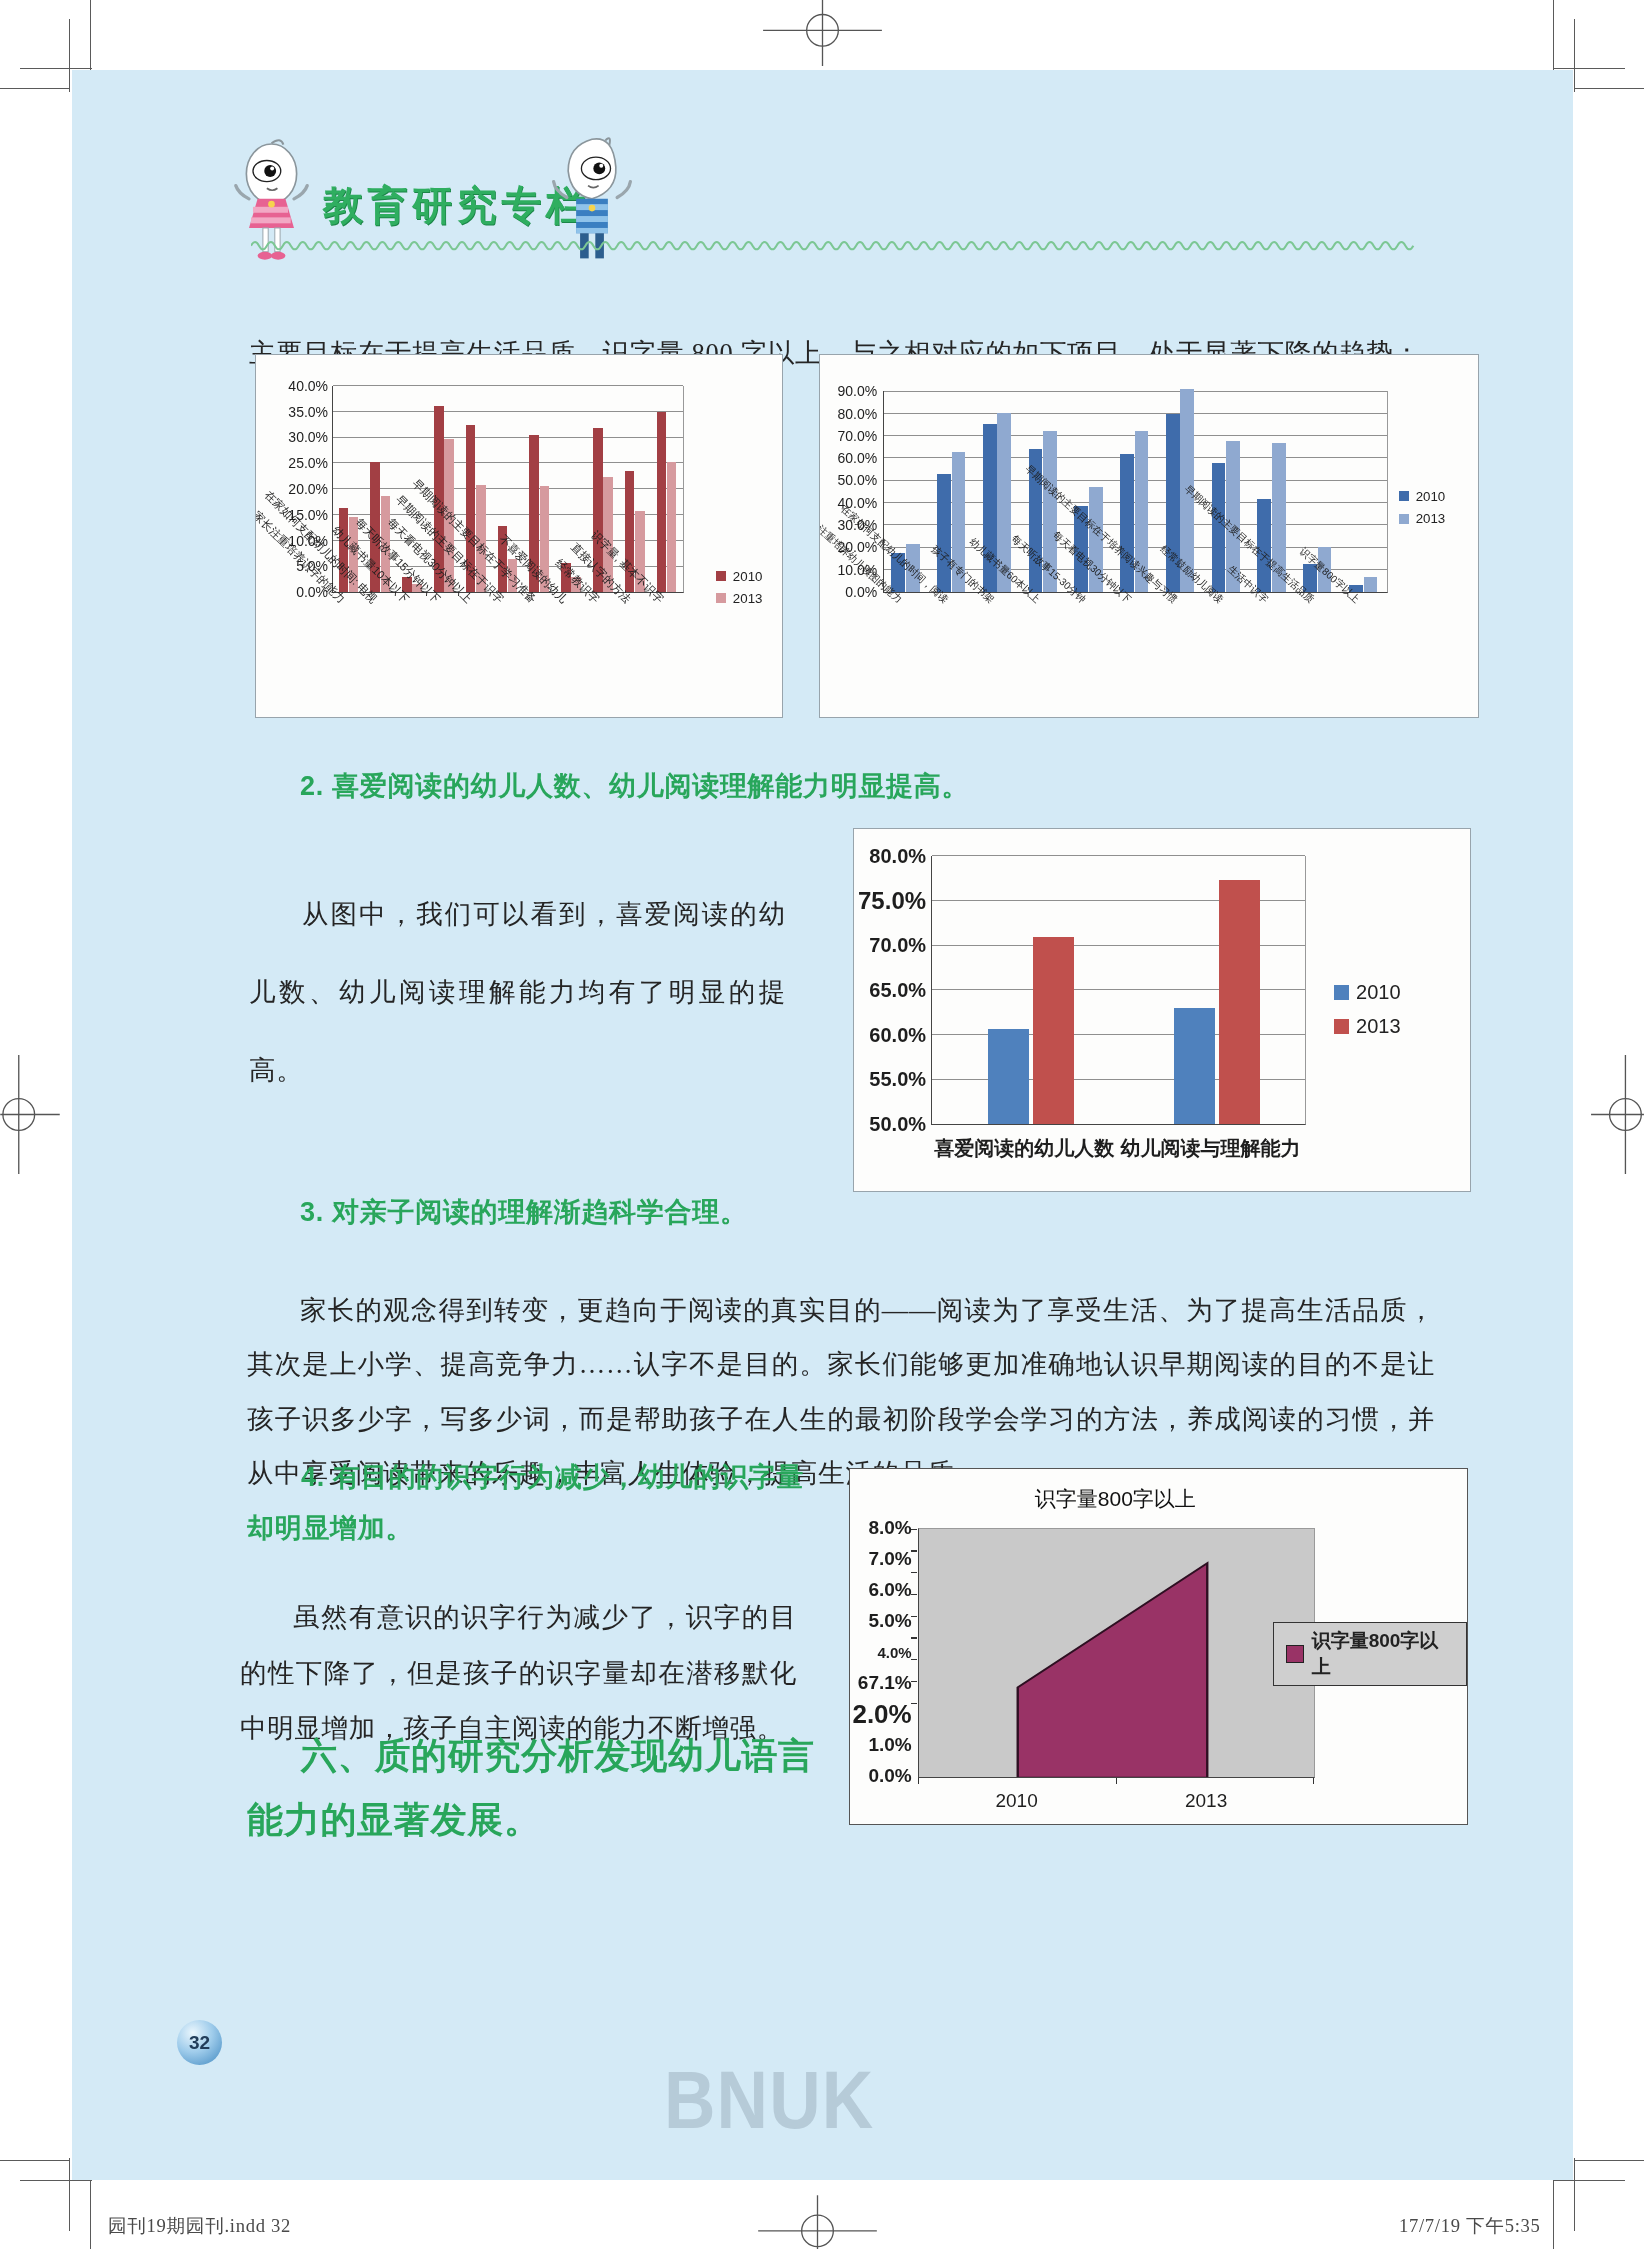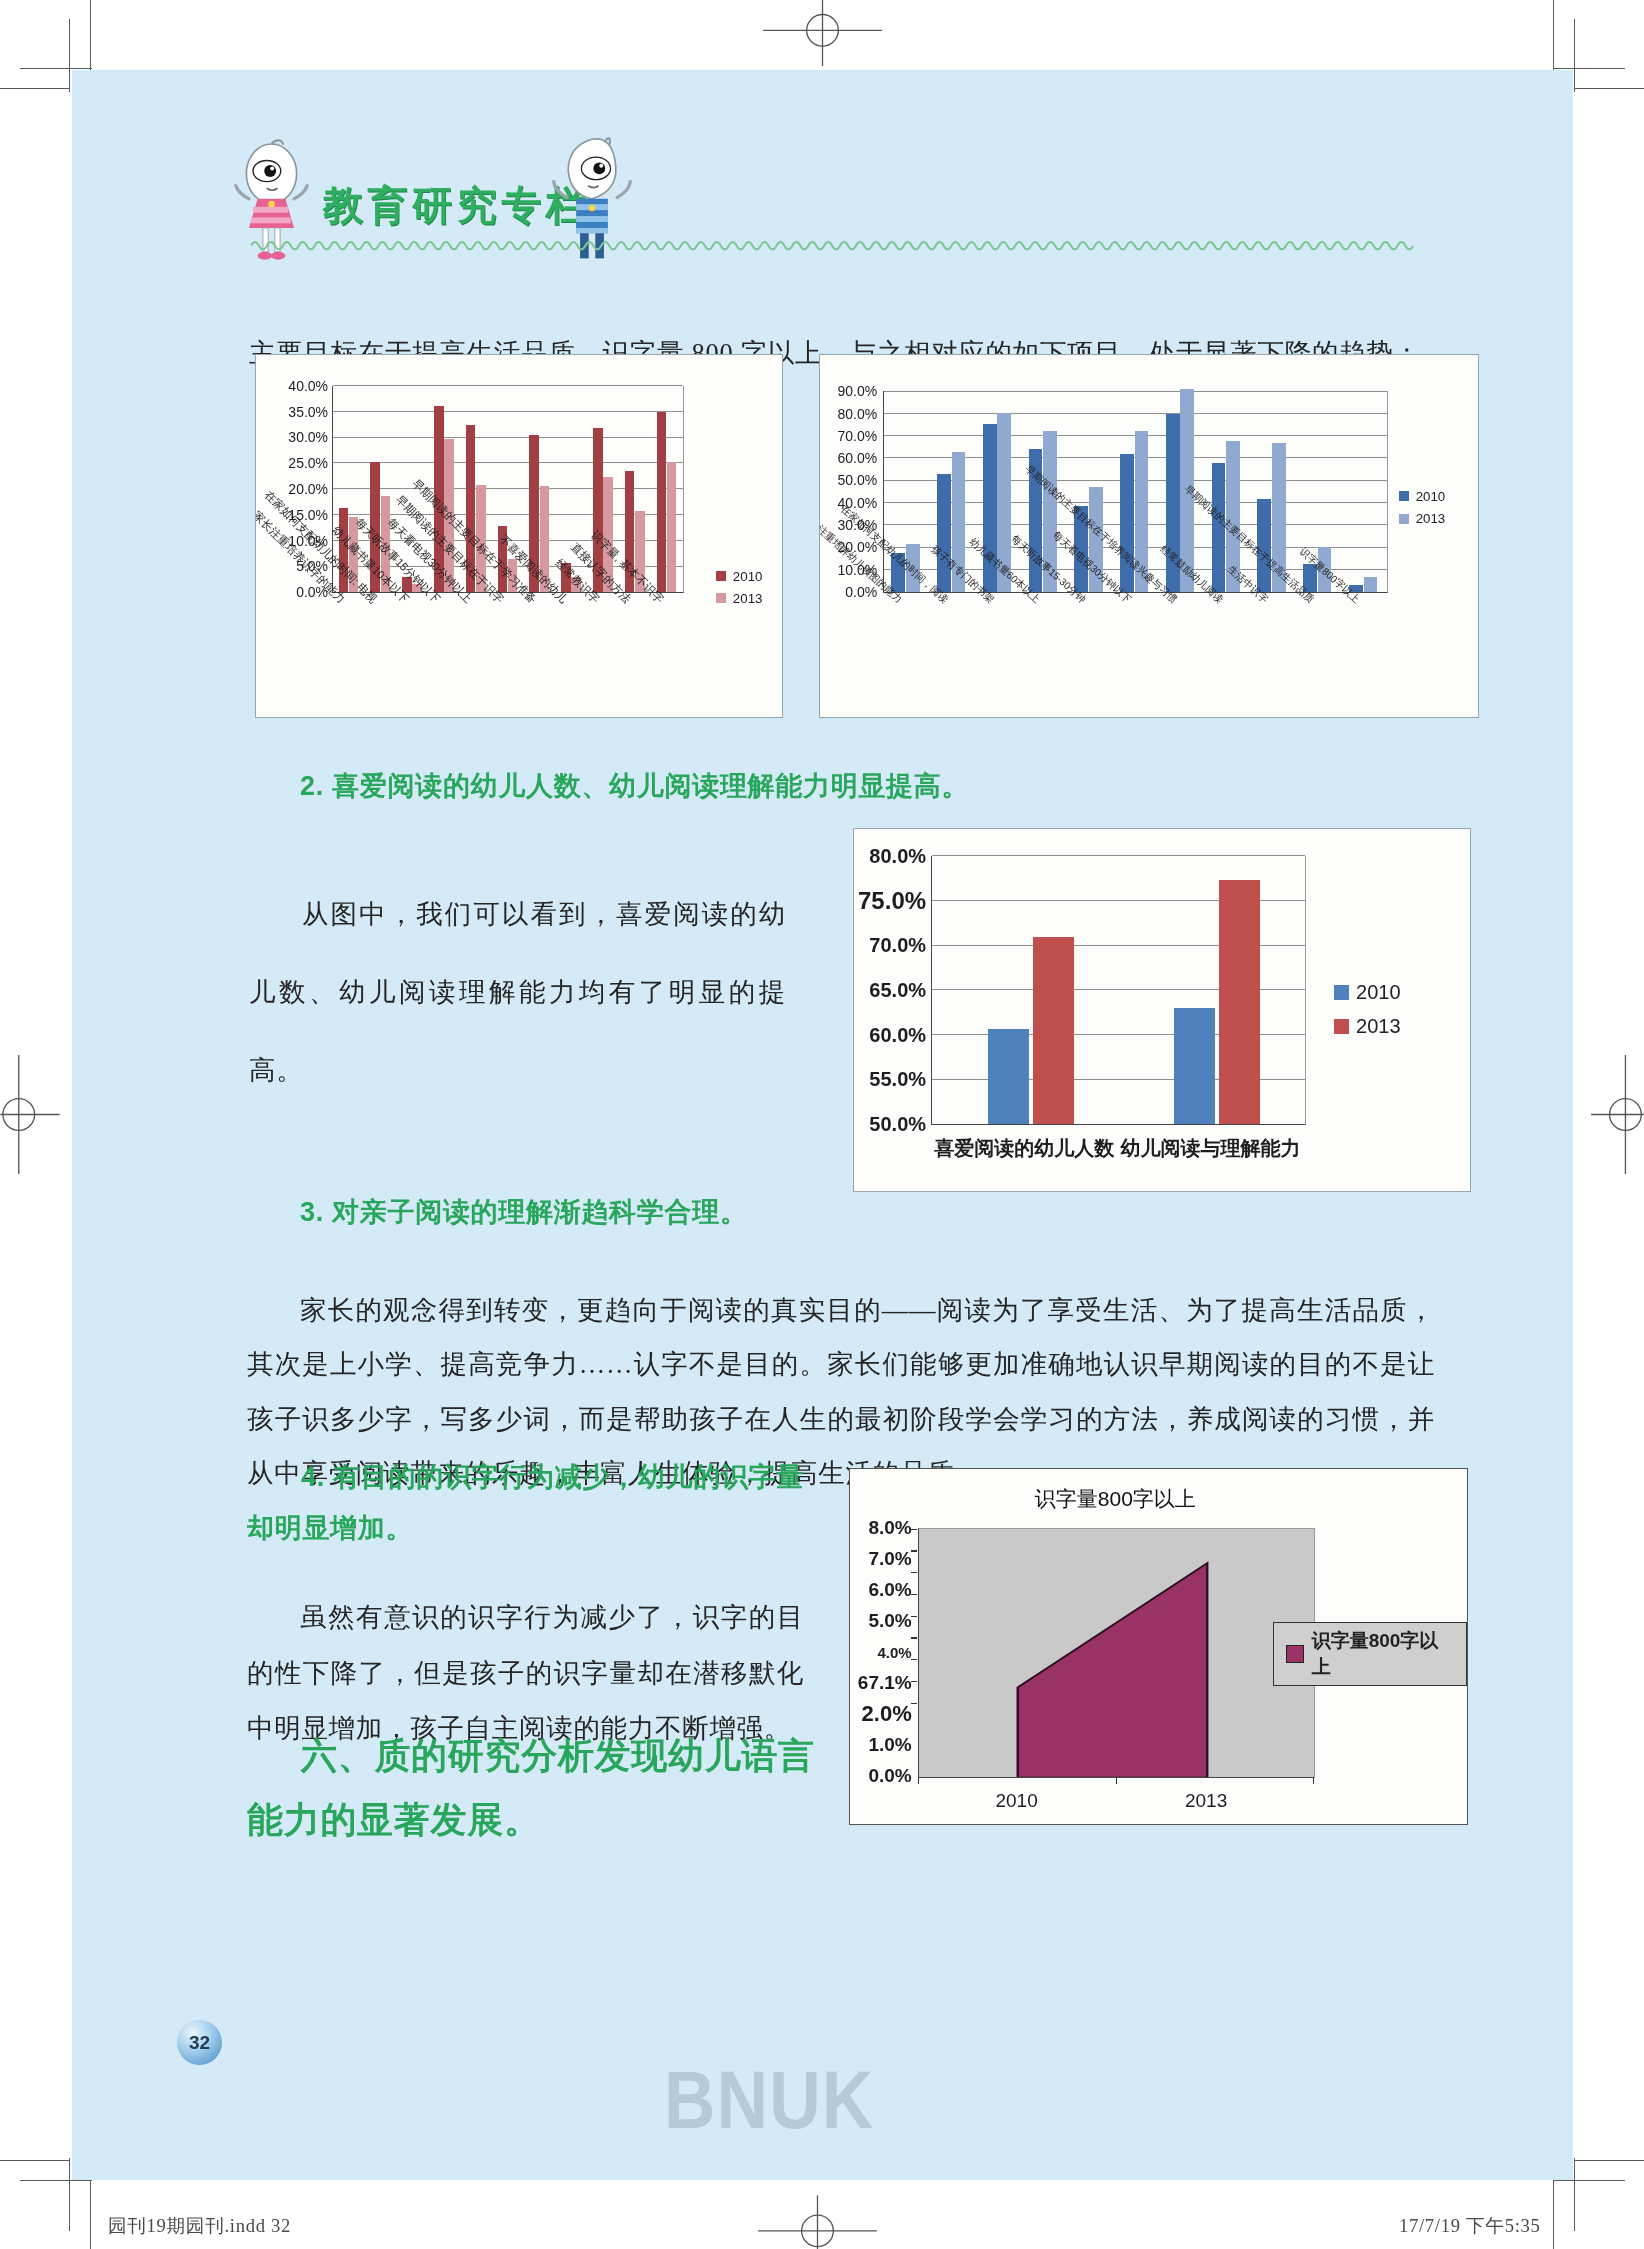--- a/index.html
+++ b/index.html
@@ -297,21 +297,21 @@
           <span class="sq" style="width: 15px; height: 15px; background: rgb(192, 80, 77);"></span>
           <span>2013</span>
         </div>
       </div>
     </div>
 
   <div class="h-green" style="left:300px;top:1194px;">3. 对亲子阅读的理解渐趋科学合理。</div>
   <div class="body-text indent" style="left:247px;top:1239px;width:1188px;">家长的观念得到转变，更趋向于阅读的真实目的——阅读为了享受生活、为了提高生活品质，其次是上小学、提高竞争力……认字不是目的。家长们能够更加准确地认识早期阅读的目的不是让孩子识多少字，写多少词，而是帮助孩子在人生的最初阶段学会学习的方法，养成阅读的习惯，并从中享受阅读带来的乐趣，丰富人生体验，提高生活的品质。</div>
 
   <div class="h-green" style="left:247px;top:1452px;width:577px;line-height:1.9;text-indent:2em;">4. 有目的的识字行为减少，幼儿的识字量却明显增加。</div>
-  <div class="body-text indent" style="left:247px;top:1546px;width:557px;line-height:2.1;">虽然有意识的识字行为减少了，识字的目的性下降了，但是孩子的识字量却在潜移默化中明显增加，孩子自主阅读的能力不断增强。</div>
+  <div class="body-text indent" style="left:240px;top:1546px;width:557px;line-height:2.1;">虽然有意识的识字行为减少了，识字的目的性下降了，但是孩子的识字量却在潜移默化中明显增加，孩子自主阅读的能力不断增强。</div>
   <div class="chart-box" style="left:849px;top:1468px;width:617px;height:355px;border:1.3px solid #555;">
       <div class="ctitle" style="left: 43%; top: 4.5%; font-size: 21px;">识字量800字以上</div>
       <div class="plot" style="left: 11%; top: 16.5%; width: 64%; height: 70%; background: rgb(201, 201, 201); border-right: 0.7px solid rgb(154, 154, 154); border-top: 0.7px solid rgb(154, 154, 154);">
         <div style="position: absolute; width: 6.6px; height: 1.3px; background: rgb(51, 51, 51); left: -8px; top: 70%;"></div>
         <div style="position: absolute; width: 6.6px; height: 1.3px; background: rgb(51, 51, 51); left: -8px; top: 61.25%;"></div>
         <div style="position: absolute; width: 6.6px; height: 1.3px; background: rgb(51, 51, 51); left: -8px; top: 52.5%;"></div>
         <div style="position: absolute; width: 6.6px; height: 1.3px; background: rgb(51, 51, 51); left: -8px; top: 43.75%;"></div>
         <div style="position: absolute; width: 6.6px; height: 1.3px; background: rgb(51, 51, 51); left: -8px; top: 35%;"></div>
         <div style="position: absolute; width: 6.6px; height: 1.3px; background: rgb(51, 51, 51); left: -8px; top: 26.25%;"></div>
         <div style="position: absolute; width: 6.6px; height: 1.3px; background: rgb(51, 51, 51); left: -8px; top: 17.5%;"></div>
@@ -319,21 +319,21 @@
         <div style="position: absolute; width: 6.6px; height: 1.3px; background: rgb(51, 51, 51); left: -8px; top: 0%;"></div>
         <svg viewBox="0 0 100 100" preserveAspectRatio="none" style="position: absolute; left: 0px; top: 0px; width: 100%; height: 100%;">
           <polygon points="25,100 25,63.75 73,13.75 73,100" fill="#993366" stroke="#2e0f22" stroke-width="0.6"></polygon>
         </svg>
         <div style="position: absolute; width: 1.3px; height: 5.3px; background: rgb(51, 51, 51); bottom: -6.6px; left: calc(0% - 0.7px);"></div>
         <div style="position: absolute; width: 1.3px; height: 5.3px; background: rgb(51, 51, 51); bottom: -6.6px; left: calc(50% - 0.7px);"></div>
         <div style="position: absolute; width: 1.3px; height: 5.3px; background: rgb(51, 51, 51); bottom: -6.6px; left: calc(100% - 0.7px);"></div>
       </div>
       <div class="ytick" style="font-size: 19px; font-weight: 700; right: 90%; top: 86.5%;">0.0%</div>
       <div class="ytick" style="font-size: 19px; font-weight: 700; right: 90%; top: 77.75%; text-align: center;">1.0%</div>
-      <div class="ytick" style="font-size: 22px; font-weight: 700; right: 90%; top: 69%;">2.0%</div>
+      <div class="ytick" style="font-size: 26px; font-weight: 700; right: 90%; top: 69%;">2.0%</div>
       <div class="ytick" style="font-size: 19px; font-weight: 700; right: 90%; top: 60.25%;">67.1%</div>
       <div class="ytick" style="font-size: 15px; font-weight: 700; right: 90%; top: 51.5%;">4.0%</div>
       <div class="ytick" style="font-size: 19px; font-weight: 700; right: 90%; top: 42.75%;">5.0%</div>
       <div class="ytick" style="font-size: 19px; font-weight: 700; right: 90%; top: 34%;">6.0%</div>
       <div class="ytick" style="font-size: 19px; font-weight: 700; right: 90%; top: 25.25%;">7.0%</div>
       <div class="ytick" style="font-size: 19px; font-weight: 700; right: 90%; top: 16.5%;">8.0%</div>
       <div class="xlab" style="font-size: 19px; left: 27%; top: 90.5%; transform: translateX(-50%);">2010</div>
       <div class="xlab" style="font-size: 19px; left: 57.72%; top: 90.5%; transform: translateX(-50%);">2013</div>
       <div class="area-legend" style="left: 68.5%; top: 43%; font-size: 19px;">
         <span class="sq" style="width: 16px; height: 16px; border: 1.3px solid rgb(34, 34, 34); background: rgb(153, 51, 102);"></span>

